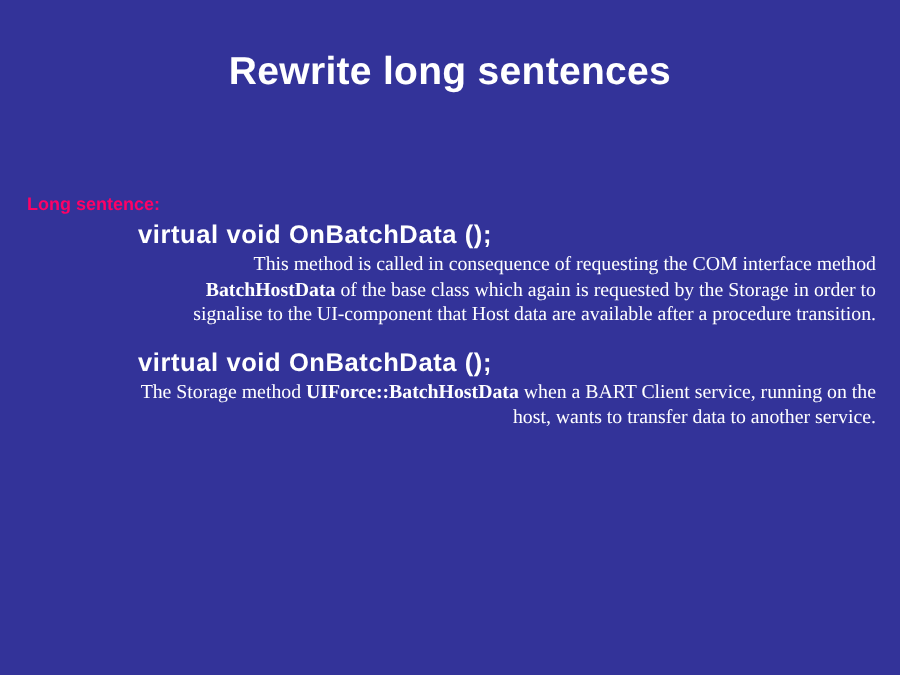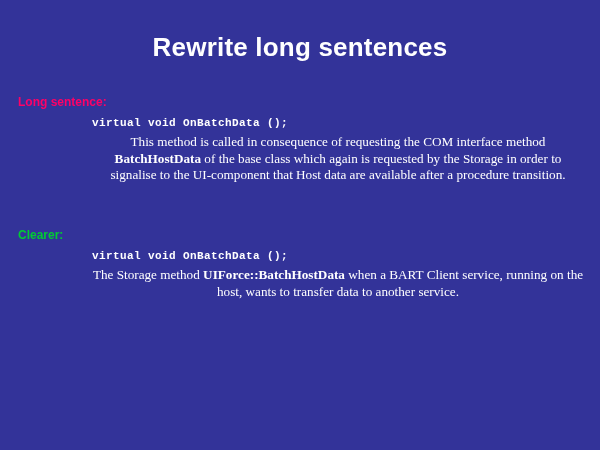--- a/index.html
+++ b/index.html
@@ -38,41 +38,41 @@
   }
   .section-long { top: 95px; }
   .section-clear { top: 228px; }
 
   .section-label {
     font-family: "Liberation Sans", sans-serif;
     font-size: 12px;
     font-weight: bold;
     line-height: 14px;
   }
-  .label-long { color: #ff0066; }
+  .label-long { color: #ff0066; margin-top: 34px; }
   .label-clear { color: #00cc33; }
 
   .body-block {
     margin-left: 74px;
     margin-top: 6px;
     color: #ffffff;
     font-size: 13.2px;
     line-height: 16.4px;
   }
   .code {
-    font-family: Liberation Mono, monospace;
+    font-family: Liberation Sans, sans-serif;
     font-weight: bold;
-    font-size: 11px;
+    font-size: 17px;
     color: #ffffff;
     letter-spacing: 0.4px;
     margin-bottom: 3px;
   }
   .para {
     margin: 0 0 0 0;
-    text-align: center;
+    text-align: right;
   }
   .para + .para {
     margin-top: 9px;
   }
   .b {
     font-weight: bold;
   }
 </style>
 </head>
 <body style="background: rgb(51, 51, 153);">
@@ -83,20 +83,19 @@
 
   <div class="section section-long">
     <div class="section-label label-long" style="color: rgb(255, 0, 102);">Long sentence:</div>
     <div class="body-block">
       <div class="code">virtual void OnBatchData ();</div>
       <div class="para"><span>This method is called in consequence of requesting the COM interface method </span><span class="b">BatchHostData</span><span> of the base class which again is requested by the Storage in order to signalise to the UI-component that Host data are available after a procedure transition.</span></div>
     </div>
   </div>
 
   <div class="section section-clear">
-    <div class="section-label label-clear" style="color: rgb(0, 204, 51);">Clearer:</div>
     <div class="body-block">
       <div class="code">virtual void OnBatchData ();</div>
       <div class="para"><span>The Storage method </span><span class="b">UIForce::BatchHostData</span><span> when a BART Client service, running on the host, wants to transfer data to another service.</span></div>
     </div>
   </div>
 
 </div>
 
 </body></html>

